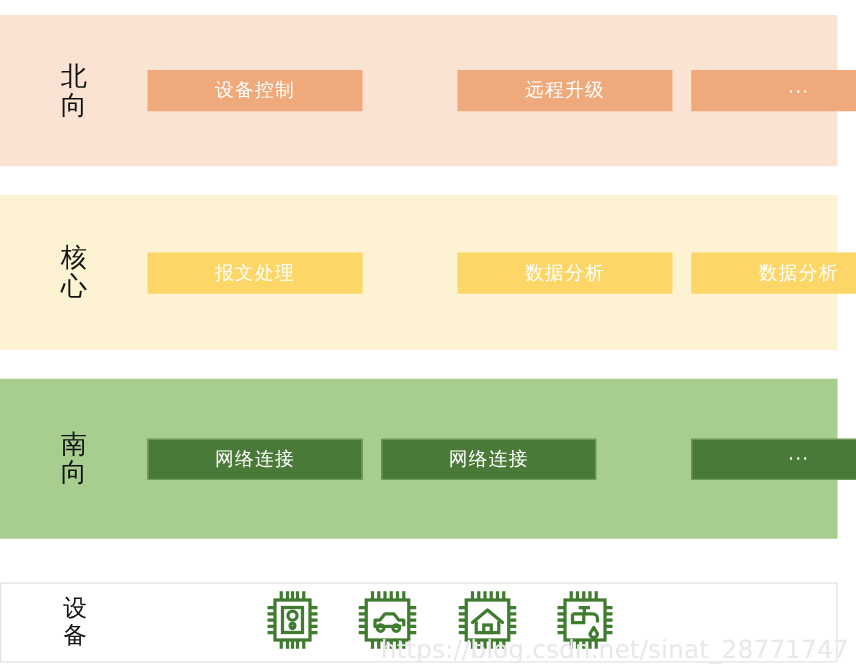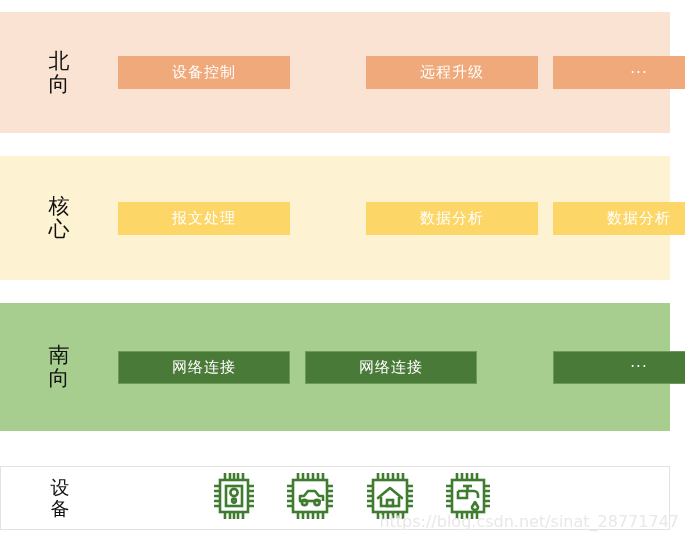--- a/index.html
+++ b/index.html
@@ -81,21 +81,21 @@
     gap:26px;
     padding-left:92px;
   }
   .chip-icon{ display:block; }
 
   
   .watermark{
     position:absolute;
     right:6px;
     bottom:6px;
-    font-size:16px;
+    font-size:20px;
     color:#e8e8e8;
     font-family:"DejaVu Sans","Liberation Sans",sans-serif;
     white-space:nowrap;
     user-select:none;
     letter-spacing:0px;
   }
 </style>
 </head>
 <body>
 

